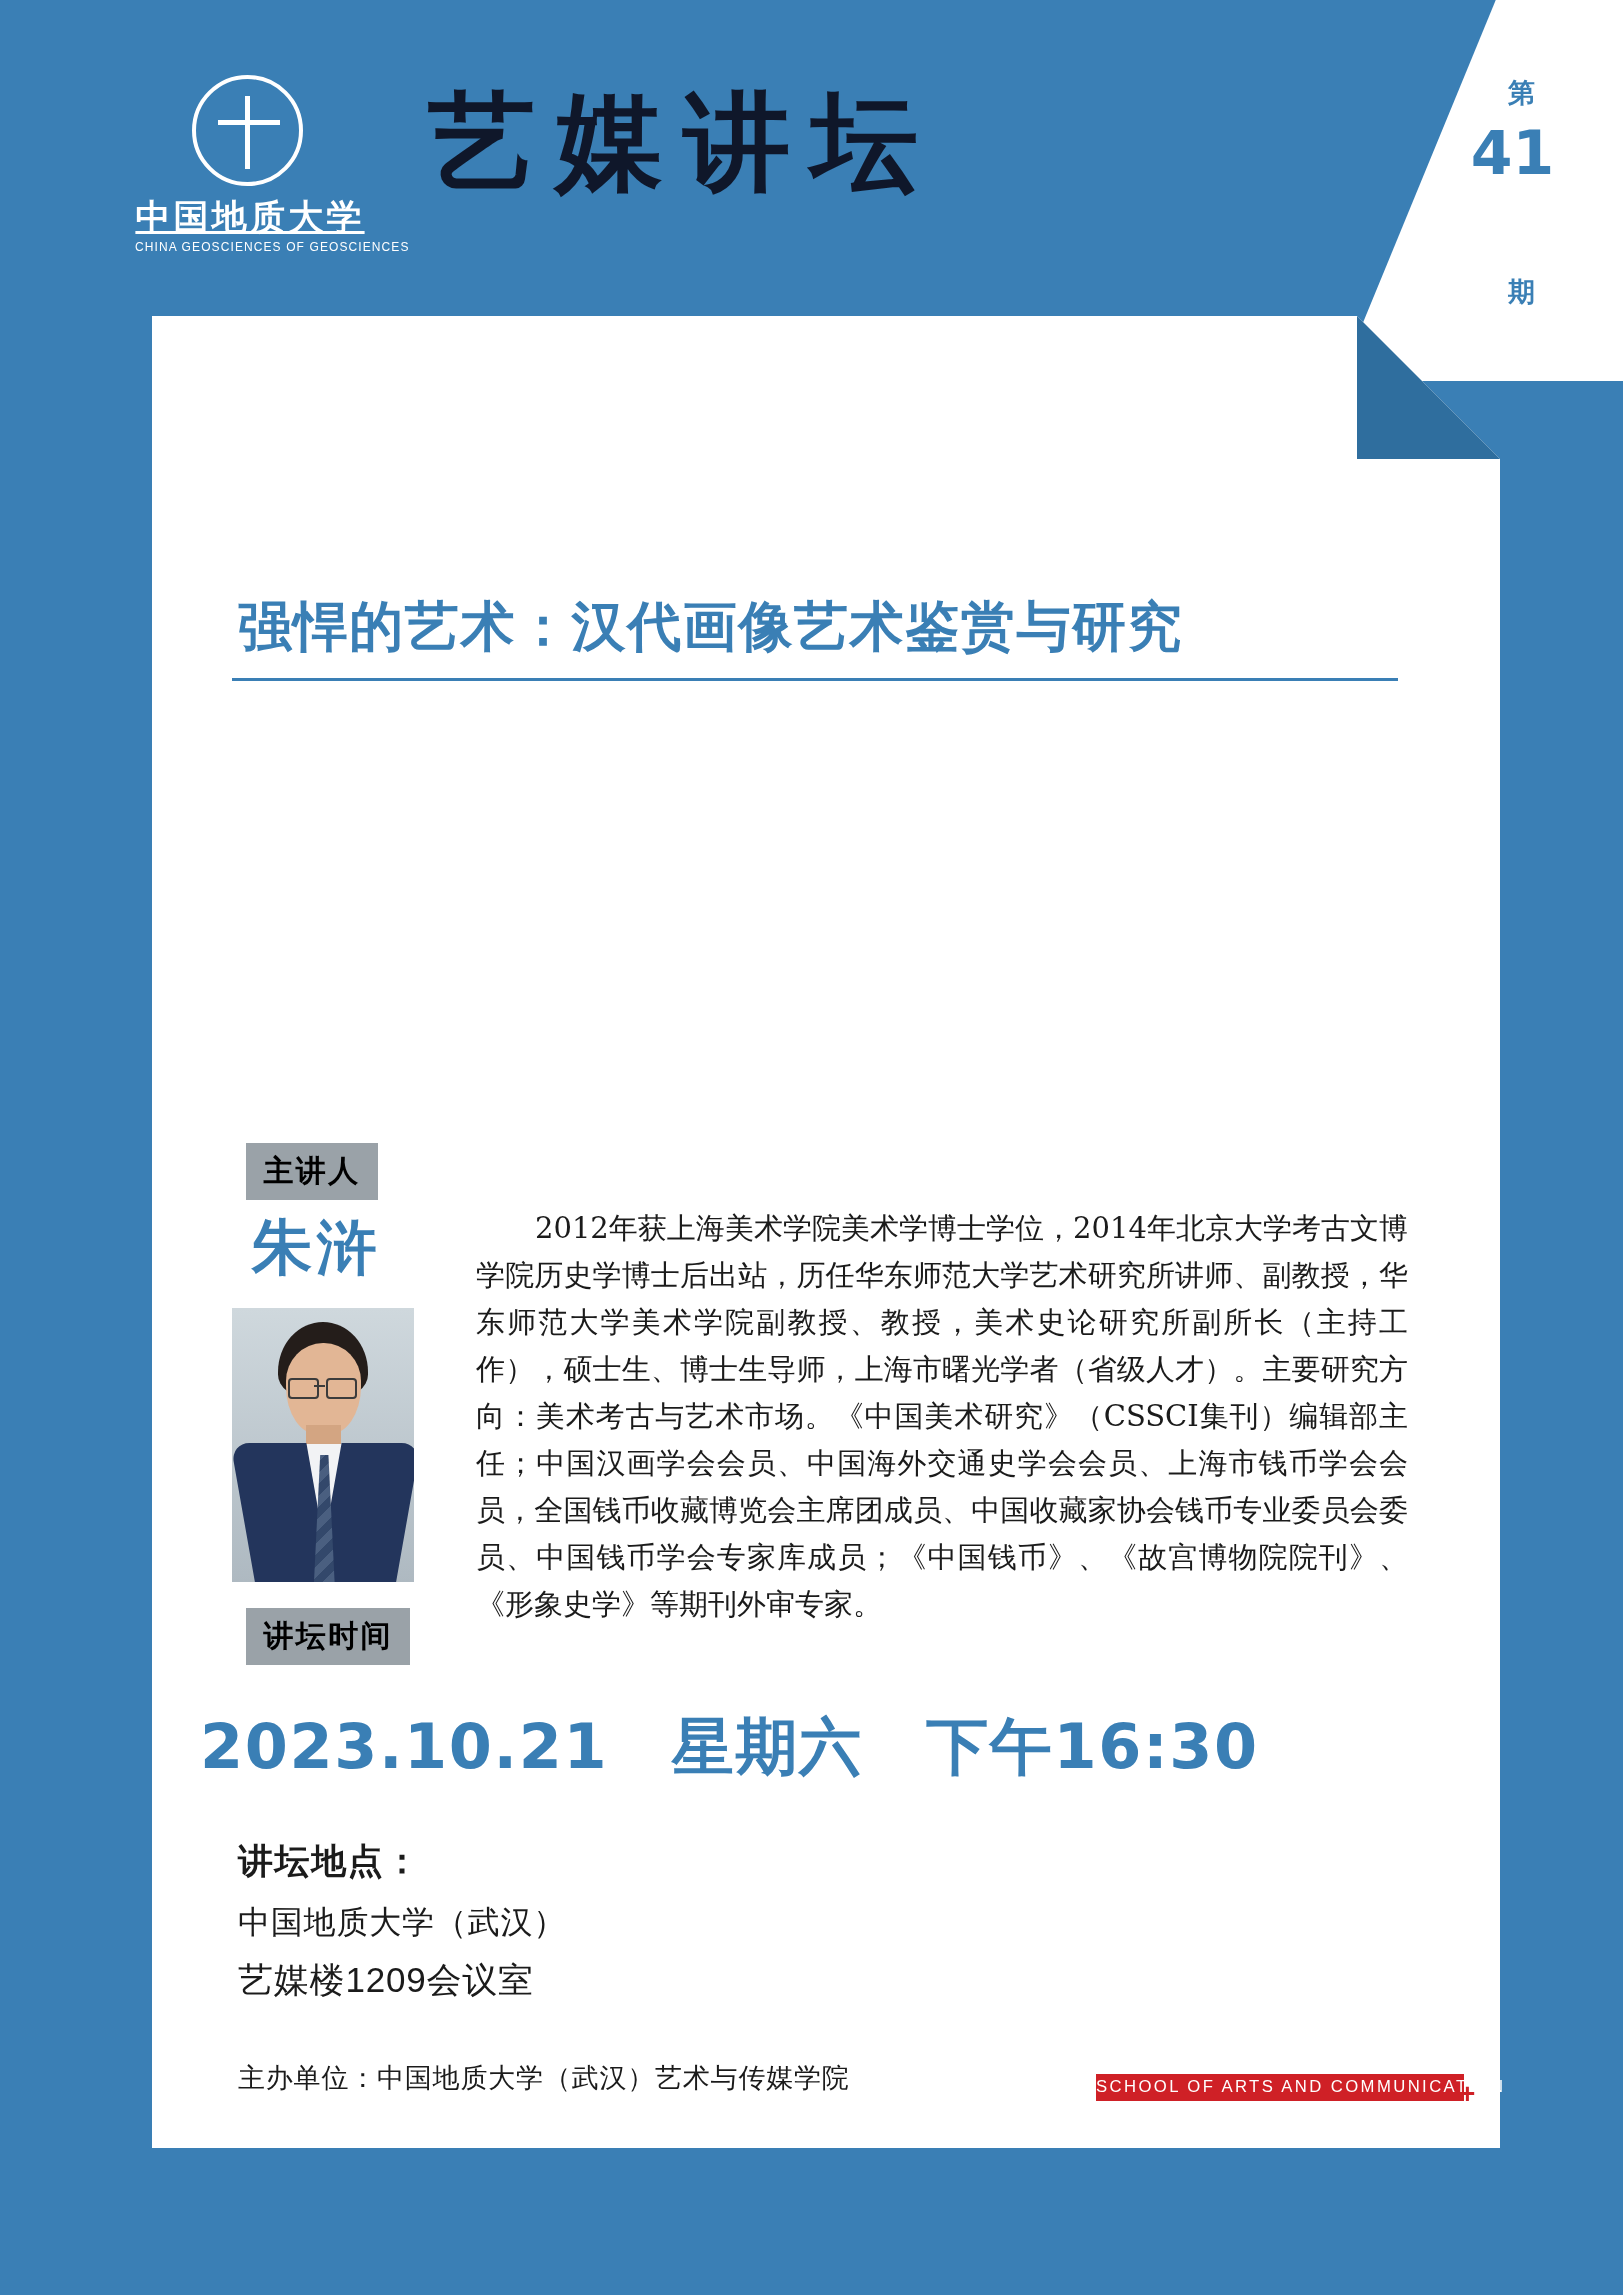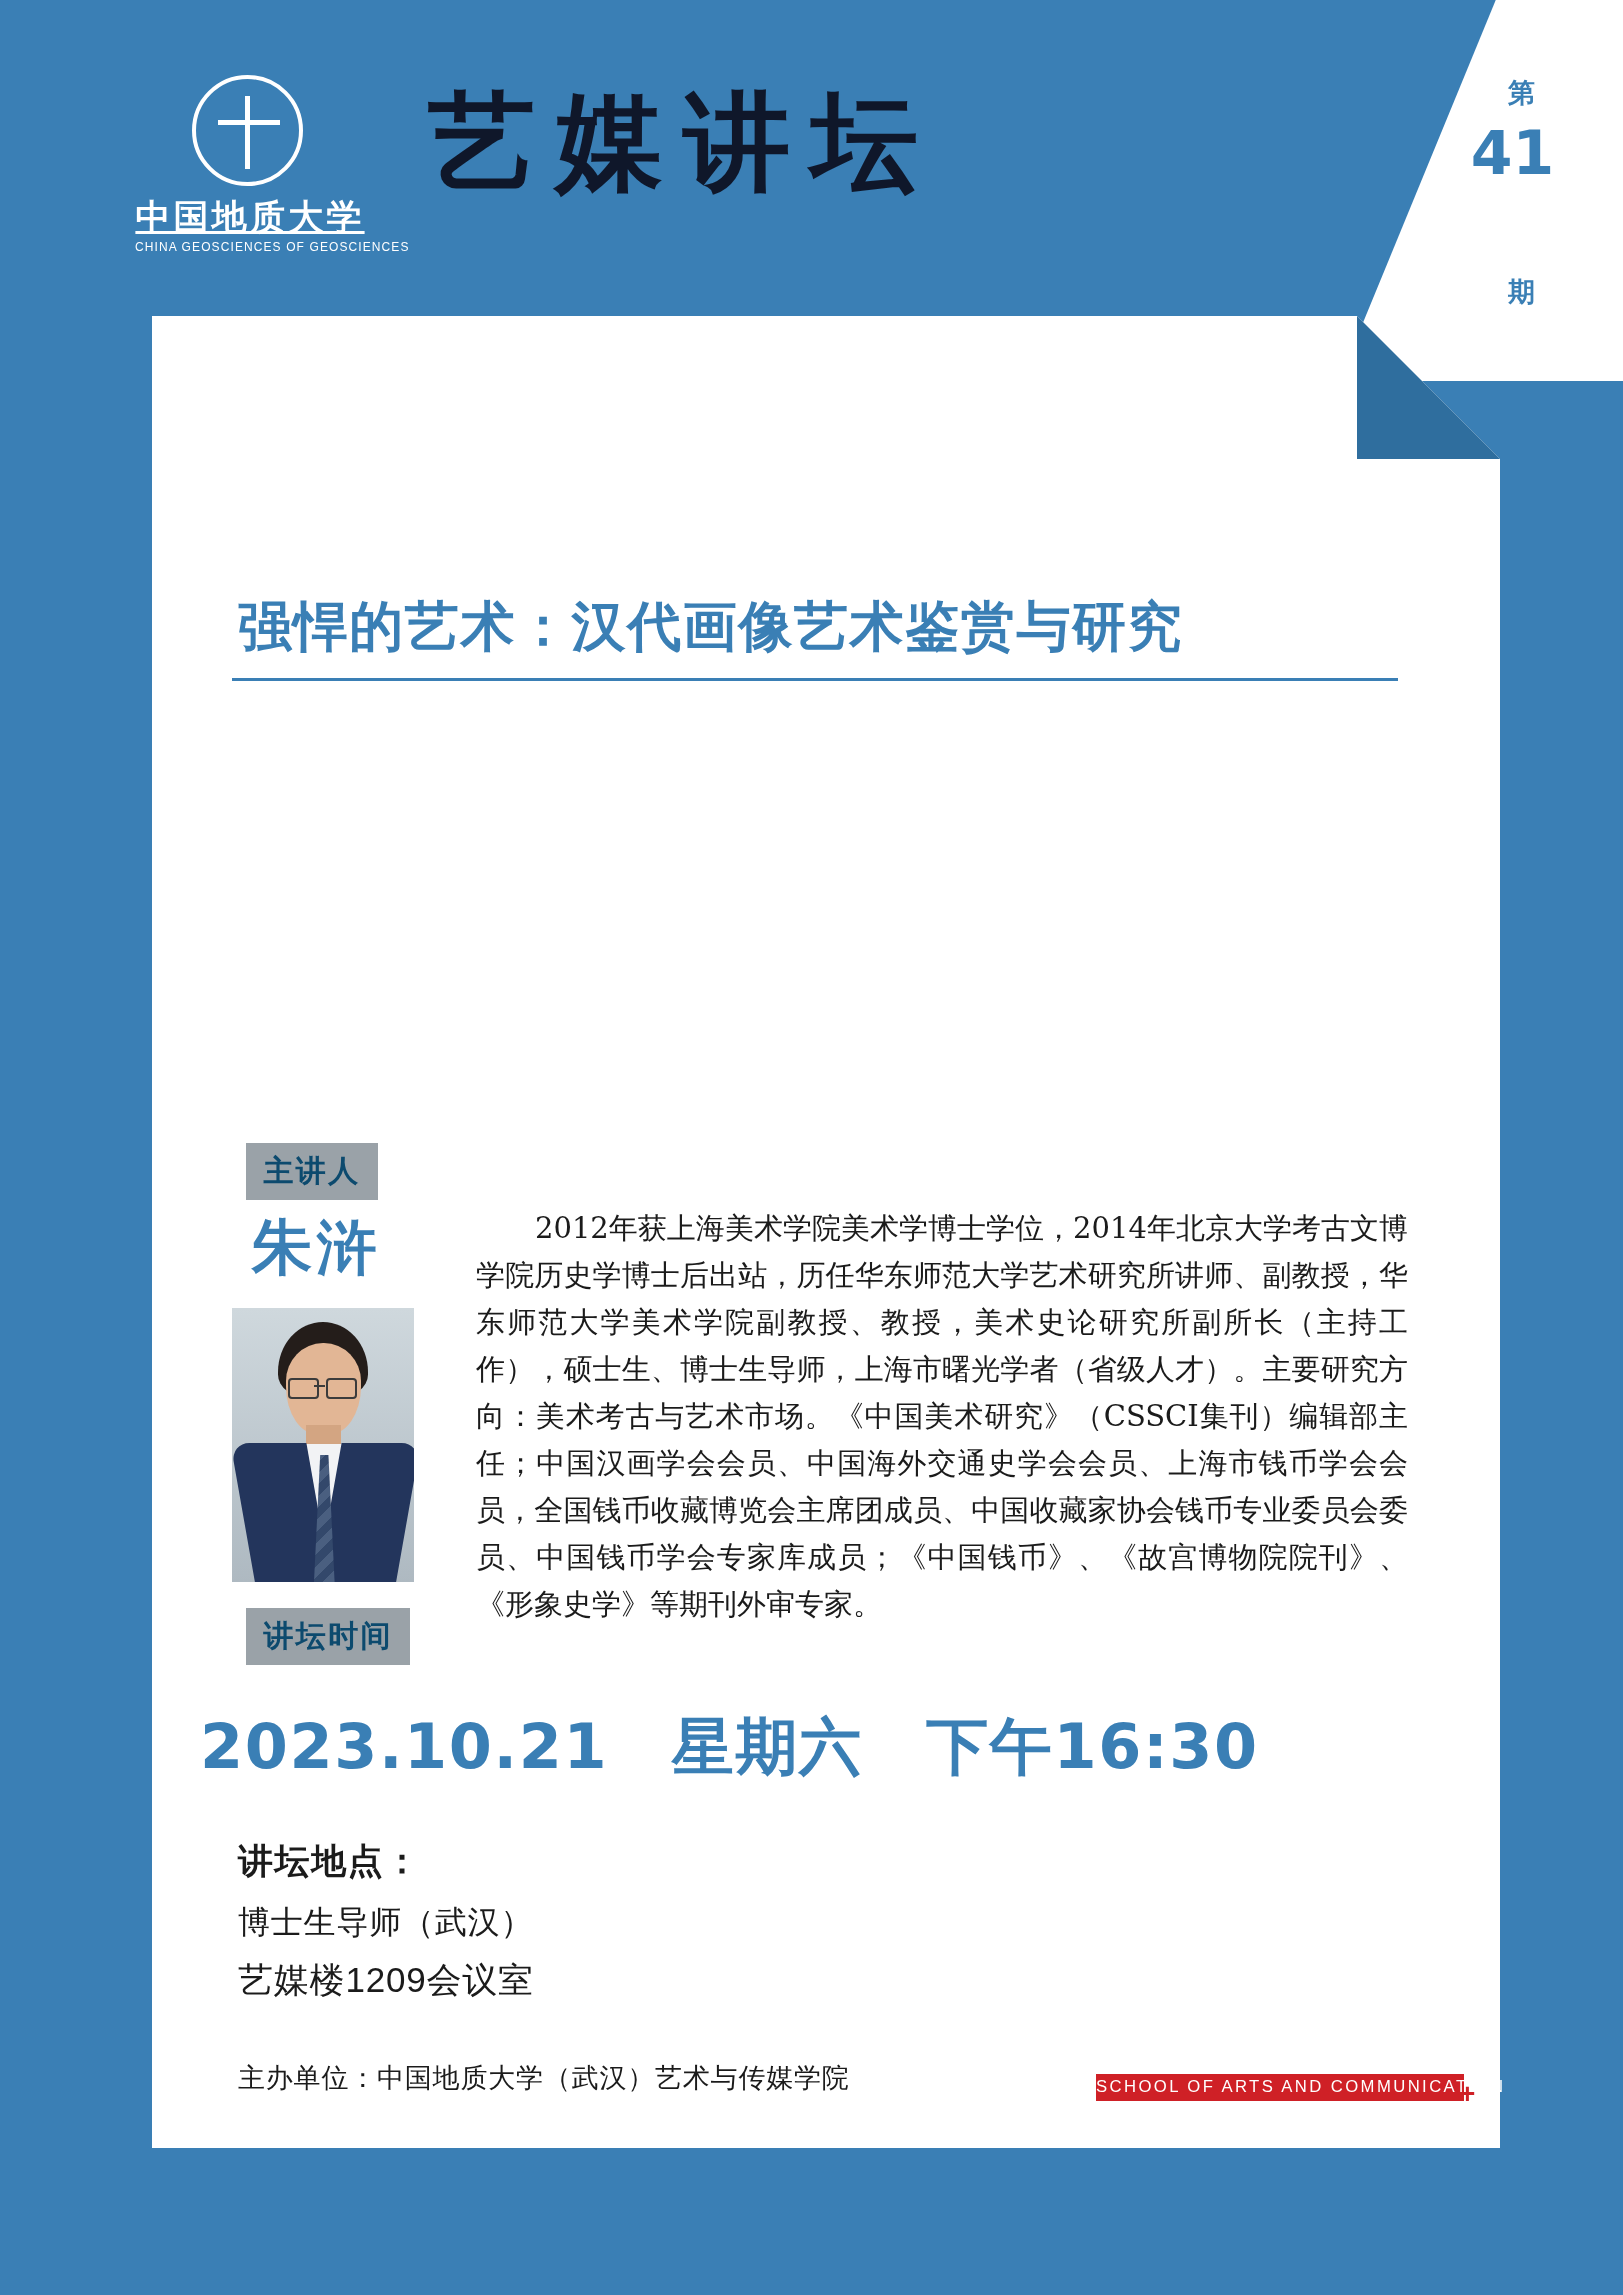--- a/index.html
+++ b/index.html
@@ -191,21 +191,21 @@
     line-height: 1.62;
     color: #1b1b1b;
     text-align: justify;
     text-indent: 65px;
   }
 
   
   .tag {
     position: absolute;
     background: #9aa2a8;
-    color: #0c4a6e;
+    color: #000000;
     font-size: 30px;
     font-weight: bold;
     letter-spacing: 2.4px;
     padding: 8px 17.4px;
     white-space: nowrap;
   }
   .tag-speaker { left: 246px; top: 1143px; }
   .tag-time    { left: 246px; top: 1608px; }
 
   .speaker-name {
@@ -441,21 +441,21 @@
     <div class="p-suit-r"></div>
     <div class="p-tie"></div>
   </div>
 
   <div class="speaker-bio">2012年获上海美术学院美术学博士学位，2014年北京大学考古文博学院历史学博士后出站，历任华东师范大学艺术研究所讲师、副教授，华东师范大学美术学院副教授、教授，美术史论研究所副所长（主持工作），硕士生、博士生导师，上海市曙光学者（省级人才）。主要研究方向：美术考古与艺术市场。《中国美术研究》（CSSCI集刊）编辑部主任；中国汉画学会会员、中国海外交通史学会会员、上海市钱币学会会员，全国钱币收藏博览会主席团成员、中国收藏家协会钱币专业委员会委员、中国钱币学会专家库成员；《中国钱币》、《故宫博物院院刊》、《形象史学》等期刊外审专家。</div>
 
   <div class="tag tag-time">讲坛时间</div>
   <div class="datetime">2023.10.21　星期六　下午16:30</div>
 
   <div class="venue-label">讲坛地点：</div>
-  <div class="venue-line1">博士生导师（武汉）</div>
+  <div class="venue-line1">中国地质大学（武汉）</div>
   <div class="venue-line2">艺媒楼1209会议室</div>
   <div class="organizer">主办单位：中国地质大学（武汉）艺术与传媒学院</div>
 
   <div class="school-logo">
     <div class="school-logo-en">SCHOOL OF ARTS AND COMMUNICATION</div>
     <div class="school-logo-plus">+</div>
   </div>
 
 </div>
 

